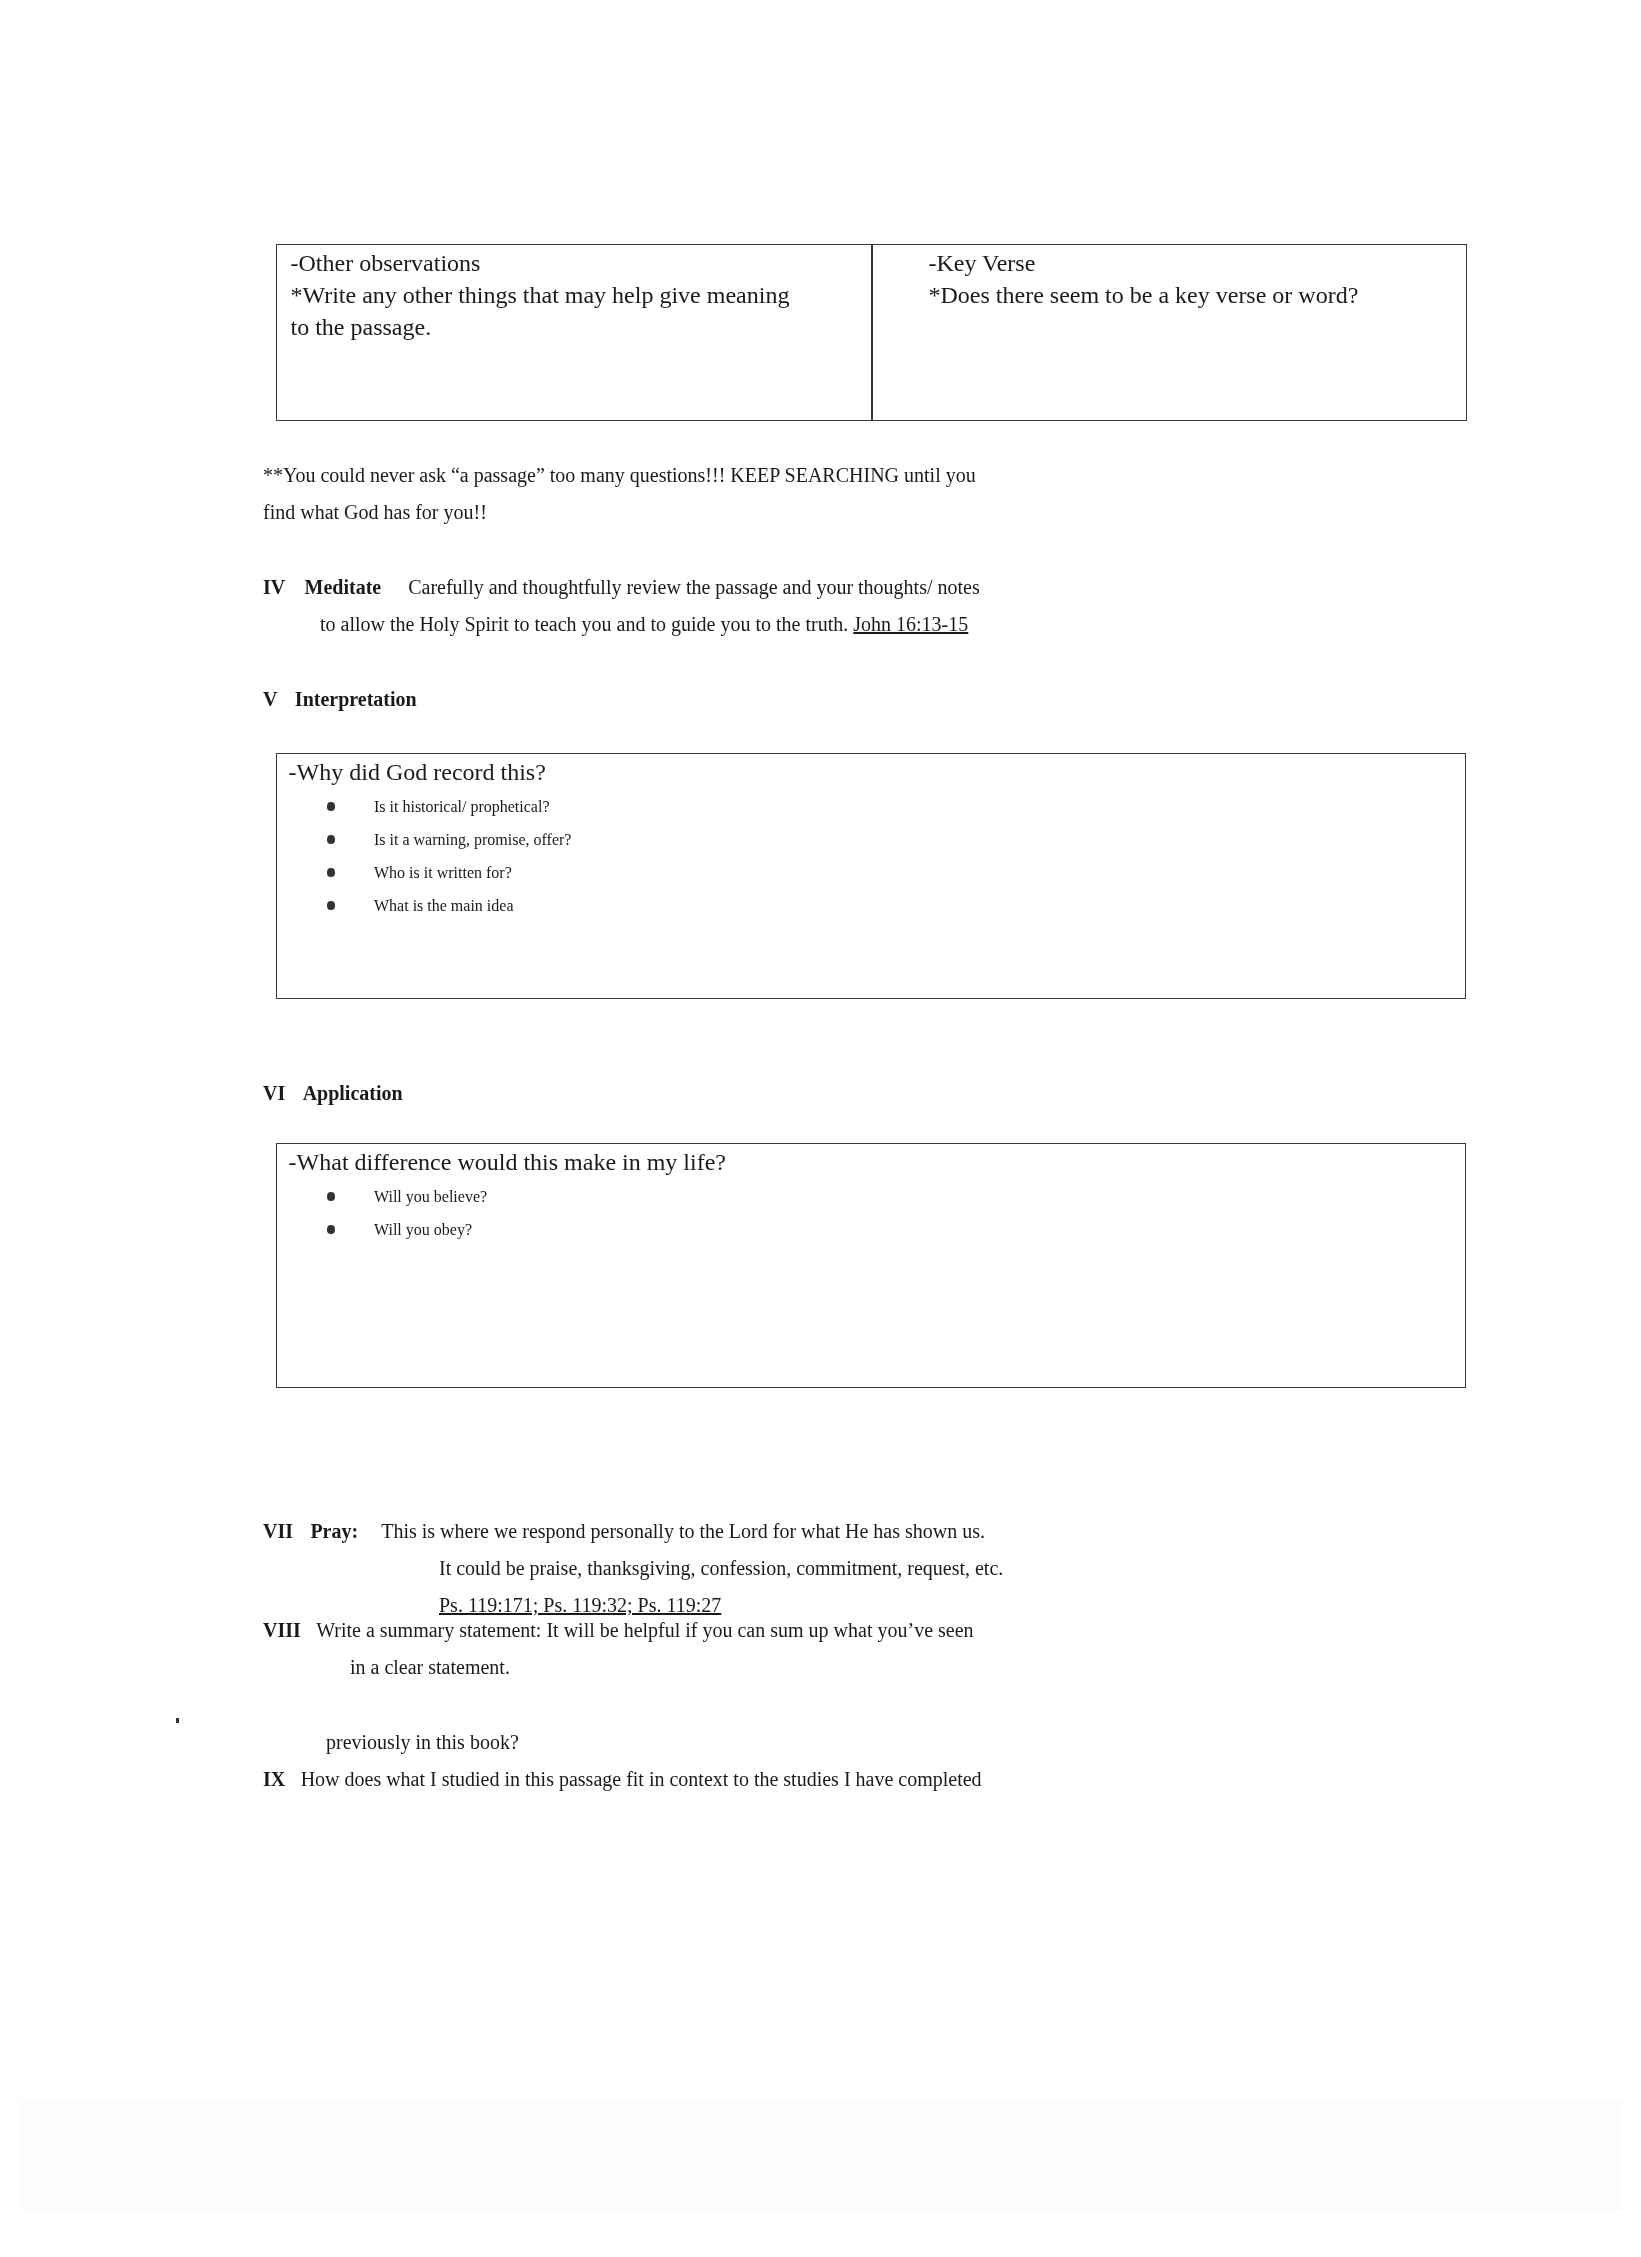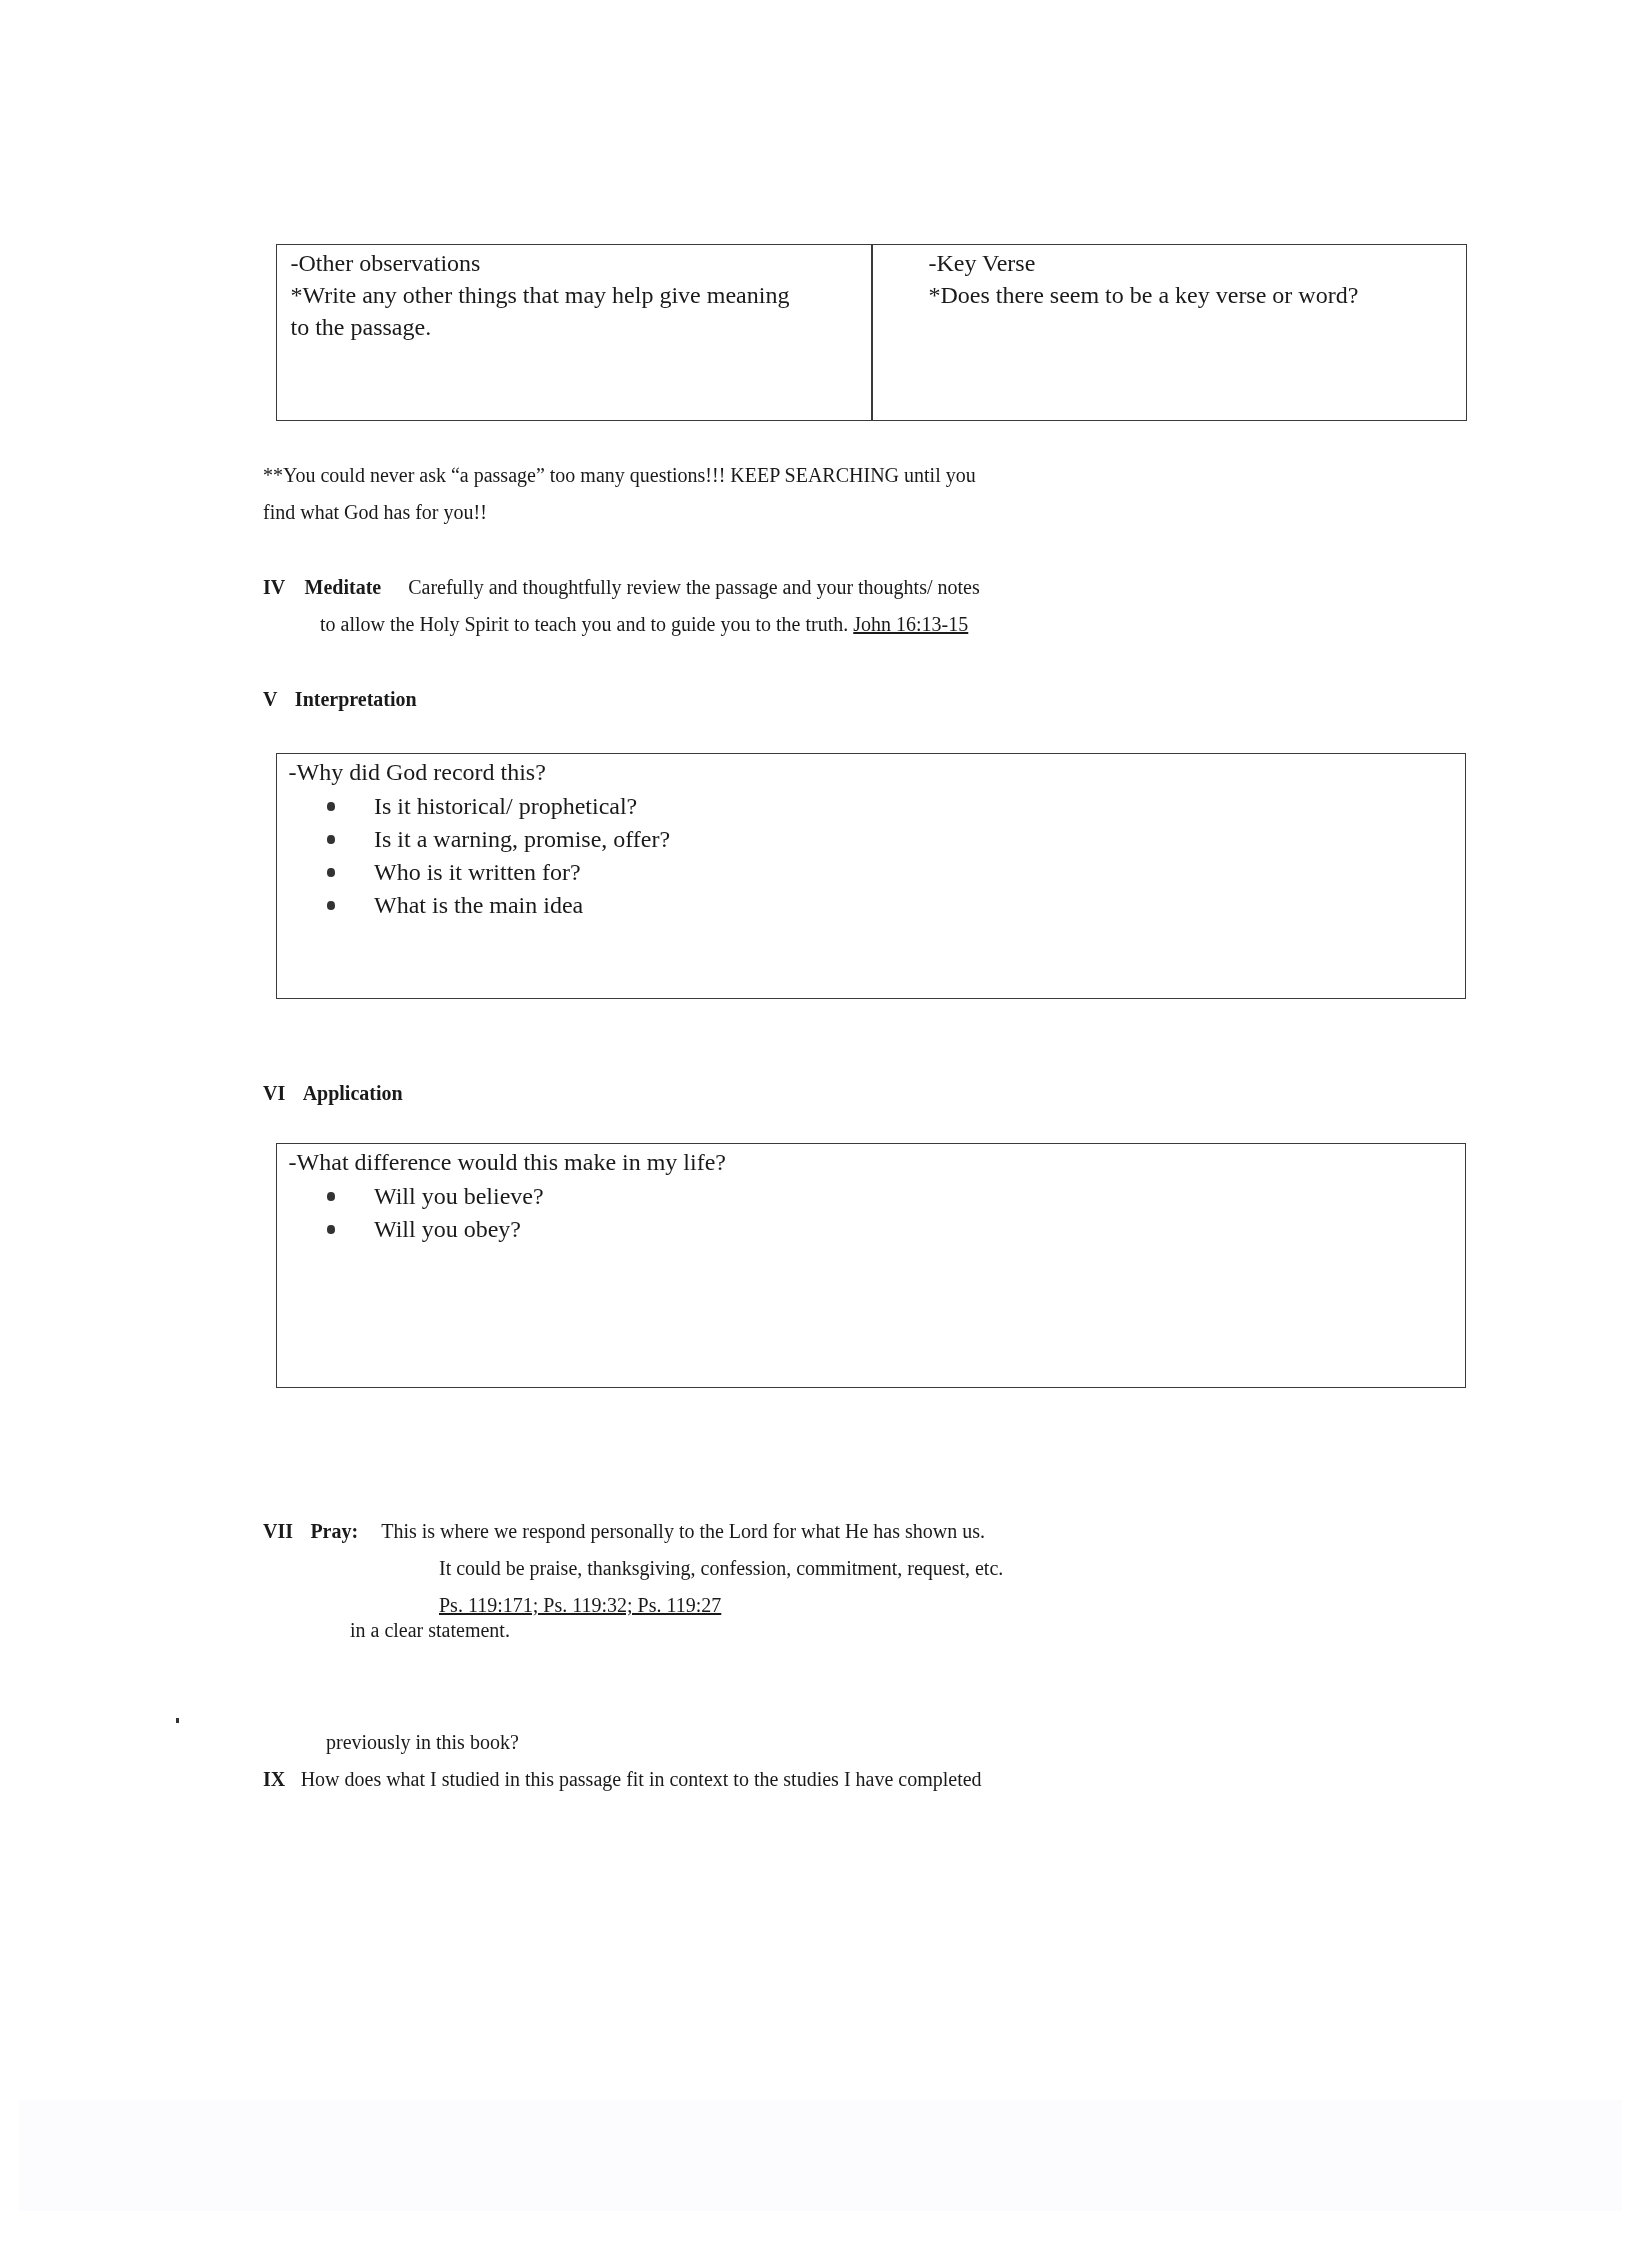--- a/index.html
+++ b/index.html
@@ -5,21 +5,21 @@
     html, body { margin: 0; padding: 0; background: #ffffff; }
     body { width: 1641px; height: 2257px; position: relative; overflow: hidden;
            font-family: "Liberation Serif", "DejaVu Serif", serif; color: #1a1a1a; }
     .abs { position: absolute; }
     .box { position: absolute; border: 1.9px solid #3a3a3a; box-sizing: border-box; margin-left: 28px; }
     .cell-text { font-size: 24px; line-height: 32px; padding: 1.9px 13.5px; }
     .para { font-size: 20px; line-height: 37px; }
     .bold { font-weight: bold; }
     .u { text-decoration: underline; }
     ul.bul { margin: 0; padding: 0; list-style: none; }
-    ul.bul li { position: relative; padding-left: 97px; font-size: 24px; line-height: 33px; }
+    ul.bul li { position: relative; padding-left: 97px; font-size: 16px; line-height: 33px; }
     ul.bul li::before { content: ""; position: absolute; left: 50px; top: 12.6px;
                         width: 7.7px; height: 8.7px; border-radius: 50%; background: #333; }
     .bottom-band { position: absolute; left: 19.3px; top: 2100px; width: 1603px; height: 111px;
                    background: #fcfbfd; }
     .stray-mark { position: absolute; left: 176px; top: 1718px; width: 2.9px; height: 4.8px; background: #333; }
   </style>
 </head>
 <body>
 
 <div class="box" style="left:248px; top:244px; width:597px; height:177px;">
@@ -83,20 +83,23 @@
   <div>
     <span class="bold">VII</span><span style="display:inline-block;width:17.4px"></span><span class="bold">Pray:</span><span style="display:inline-block;width:23px"></span><span>This is where we respond personally to the Lord for what He has shown us.</span>
   </div>
   <div style="padding-left:176px;">It could be praise, thanksgiving, confession, commitment, request, etc.</div>
   <div style="padding-left:176px;">
     <span class="u">Ps. 119:171; Ps. 119:32; Ps. 119:27</span>
   </div>
 </div>
 
 <div class="abs para" style="left:263px; top:1612px; width:1207px;">
+  <div>
+    <span class="bold">VIII</span><span style="display:inline-block;width:15.4px"></span><span>Write a summary statement: It will be helpful if you can sum up what you’ve seen</span>
+  </div>
   <div style="padding-left:87px;">in a clear statement.</div>
 </div>
 
 <div class="stray-mark"></div>
 <div class="abs para" style="left:263px; top:1724px; width:1217px;">
   <div style="padding-left:63px;">previously in this book?</div>
   <div>
     <span class="bold">IX</span><span style="display:inline-block;width:15.4px"></span><span>How does what I studied in this passage fit in context to the studies I have completed</span>
   </div>
 </div>

